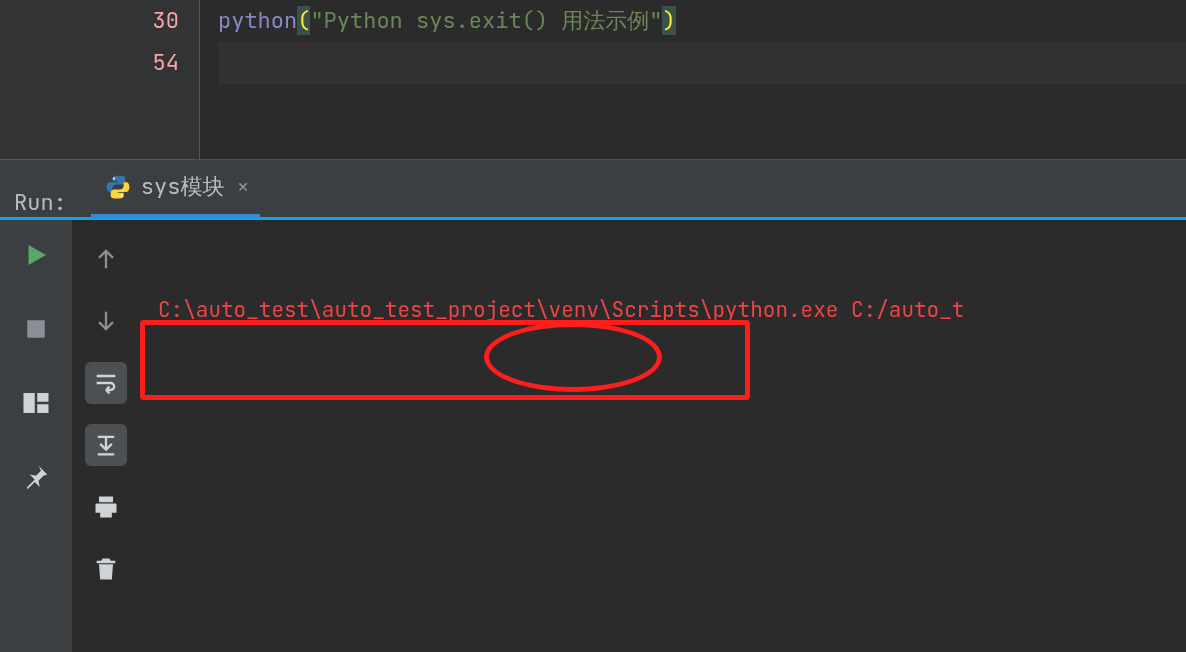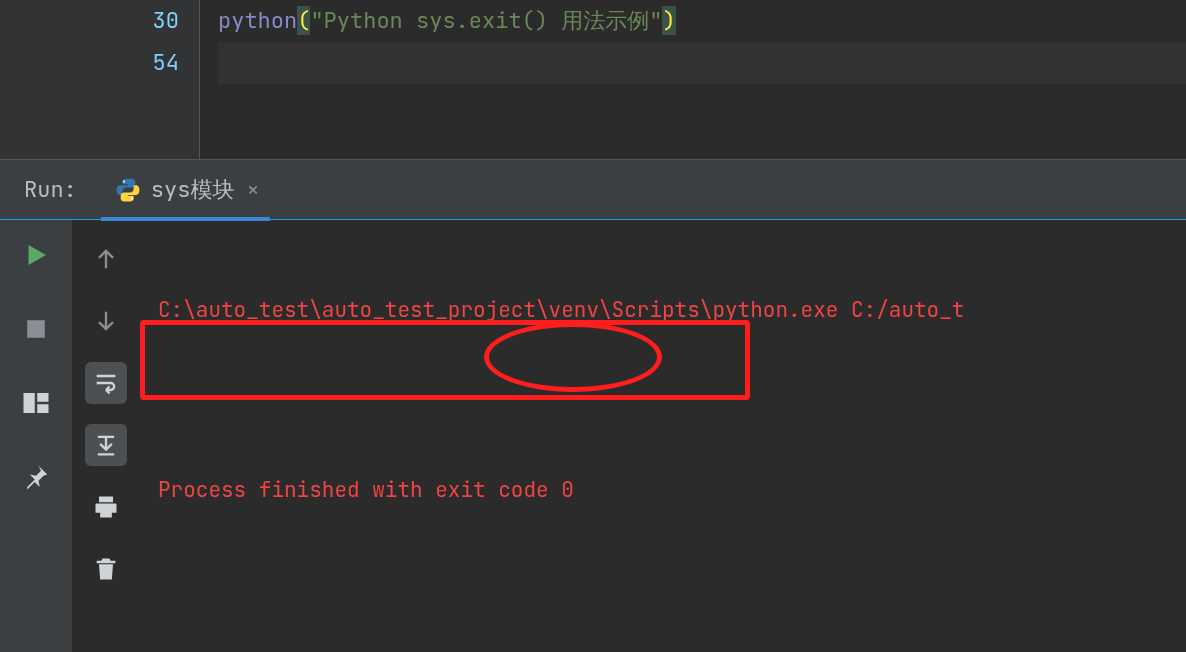--- a/index.html
+++ b/index.html
@@ -24,21 +24,21 @@
     background:#313335;
     border-right:1px solid #555;
     padding-top:0px;
   }
   .gutter .ln {
     height:42px;
     line-height:42px;
     text-align:right;
     padding-right:20px;
     font-size:22px;
-    color:#7dd3fc;
+    color:#fca5a5;
   }
   .code {
     flex:1;
     padding-top:0px;
     padding-left:18px;
     font-size:22px;
   }
   .code-line {
     height:42px;
     line-height:42px;
@@ -47,26 +47,25 @@
   .c-func  { color:#8888c6; }
   .c-str   { color:#6a8759; }
   .hl-open  { background:#3b514d; color:#ffef28; }
   .hl-close { background:#3b514d; color:#ffef28; }
   .caret-line { background:#323232; }
 
   
   .runbar {
     height:60px;
     background:#3c3f41;
-    border-bottom:1px solid #0ea5e9;
-    display:flex;
-    align-items:center;
+    border-bottom:3px solid #0ea5e9;
+    display:flex;
+    align-items:flex-end;
     color:#bbbbbb;
     font-size:22px;
-    padding-left:10px;
   }
   .runbar .label {
     padding:0 24px 0 14px;
   }
   .run-tab {
     display:flex;
     align-items:center;
     height:60px;
     padding:0 10px 0 14px;
     position:relative;
@@ -223,19 +222,18 @@
     </div>
     <div class="tbtn">
       <svg viewBox="0 0 24 24">
           <path fill="#cfd2d6" d="M9 3h6l1 2h4v2H4V5h4zM6 8h12l-1 13H7z"></path>
         </svg>
     </div>
   </div>
   <div class="console">
     <div class="ln">C:\auto_test\auto_test_project\venv\Scripts\python.exe C:/auto_t</div>
     <div class="ln"></div>
-    <div class="ln">Process finished with exit code 0</div>
 
     
     <div class="annot-box" style="left:0px; top:100px; width:610px; height:80px;"></div>
     <div class="annot-ellipse" style="left:344px; top:102px; width:178px; height:70px;"></div>
   </div>
 </div>
 
 </body></html>

